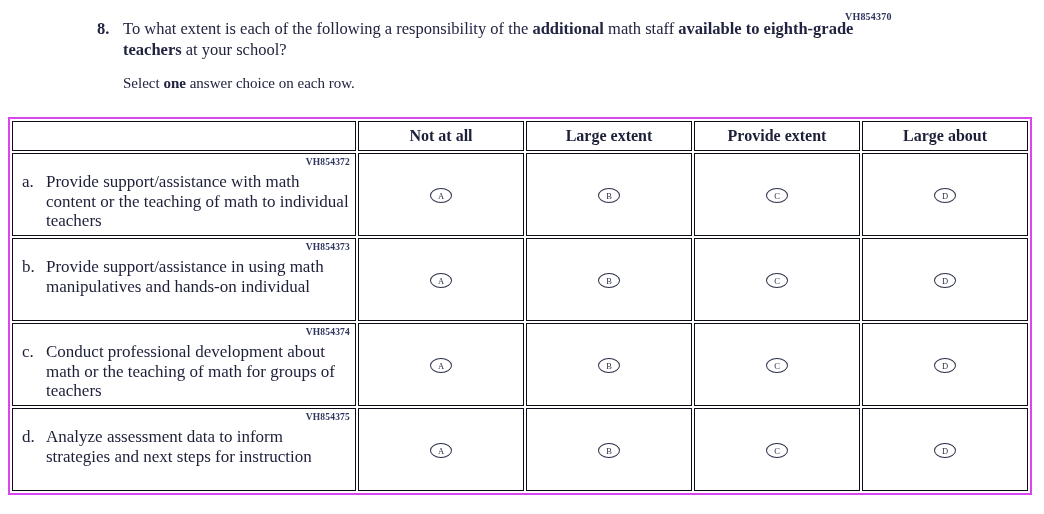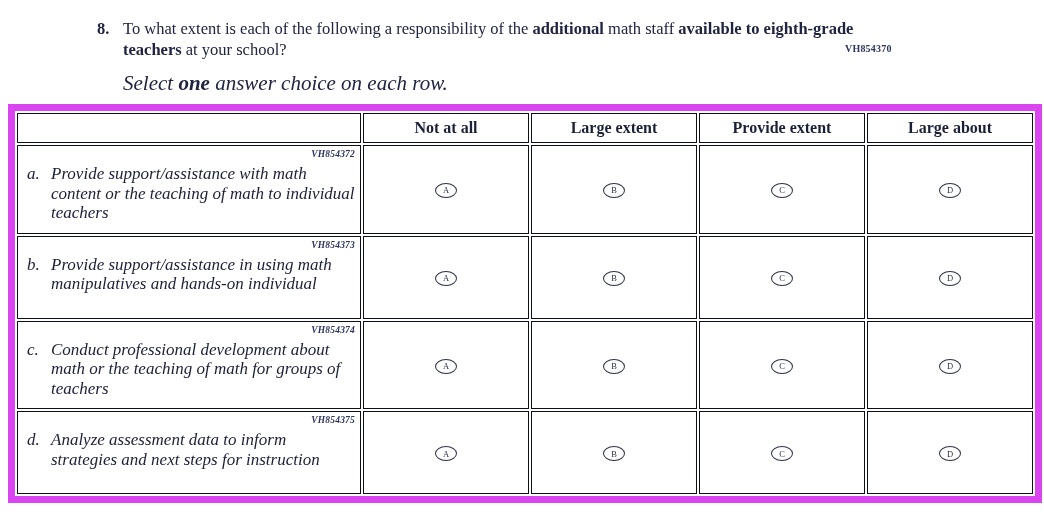--- a/index.html
+++ b/index.html
@@ -7,47 +7,47 @@
     position:relative;
     width:1044px;height:514px;
     background:#ffffff;
     font-family:"Liberation Serif","DejaVu Serif",serif;
     color:#212440;
     overflow:hidden;
   }
   .form-code{
     position:absolute;left:845px;top:11px;
     font-size:10px;letter-spacing:.2px;
-    color:#2e3560;font-weight:600;margin-top:32px;
+    color:#2e3560;font-weight:600;
   }
   .question{
     position:absolute;left:97px;top:18px;width:770px;
     display:grid;grid-template-columns:26px 1fr;column-gap:0;
   }
   .qnum{font-weight:bold;font-size:16.5px;line-height:21px;}
   .stem{margin:0;font-size:16.5px;line-height:21px;max-width:740px;}
   .stem b,.instruction b{font-weight:bold;}
-  .instruction{margin:13px 0 0 0;font-size:21px;line-height:21px;font-style:italic;}
+  .instruction{margin:13px 0 0 0;font-size:15px;line-height:21px;}
   table.response-table{
-    position:absolute;left:8px;top:104px;
+    position:absolute;left:8px;top:117px;
     border-collapse:separate;border-spacing:2px;
-    border:7px solid #d946ef;
+    border:2px solid #d946ef;
     background:#ffffff;
     table-layout:fixed;
   }
   th,td{
     border:1.5px solid #0c0e18;
     box-sizing:border-box;
     background:#ffffff;
   }
   th.c-item{width:344px;}
   th.c-ans,td.c-ans{width:166px;}
   thead th{height:30px;font-size:16px;font-weight:bold;text-align:center;color:#1c1f38;}
   tbody td{height:83px;}
-  td.c-item{vertical-align:top;padding:0 5px 10px 5px;font-style:italic;}
+  td.c-item{vertical-align:top;padding:0 5px 2px 5px;}
   td.c-ans{text-align:center;vertical-align:middle;}
   .row-code{
     text-align:right;font-size:9.5px;line-height:12px;
     padding-top:2px;color:#2e3560;font-weight:600;letter-spacing:.2px;
   }
   .item{display:flex;margin-top:4px;padding-left:4px;font-size:17px;line-height:19.5px;color:#1c1f38;}
   .item-letter{width:24px;flex:0 0 24px;}
   .item-text{flex:1 1 auto;max-width:306px;}
   .bubble{
     display:inline-flex;align-items:center;justify-content:center;

